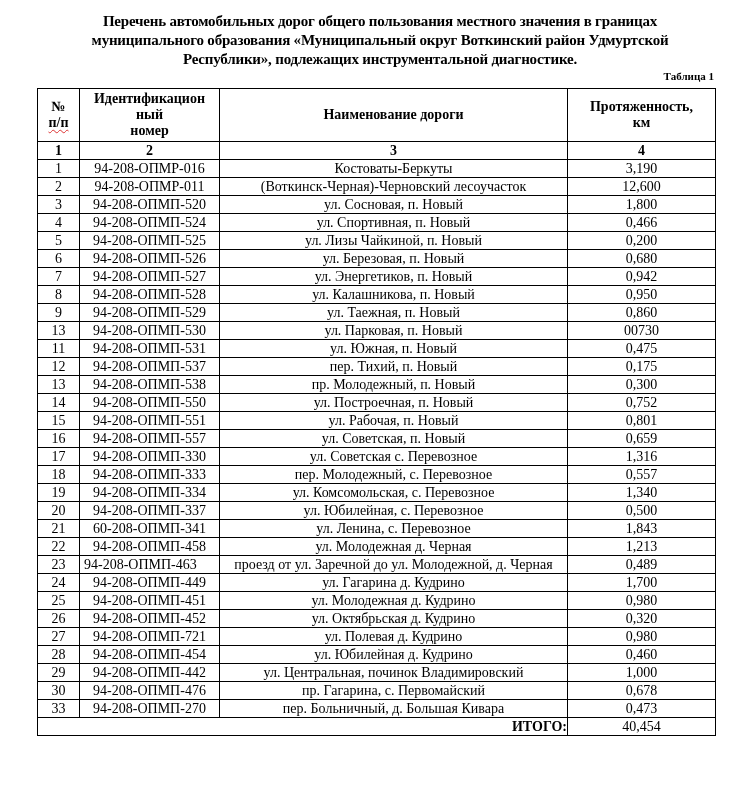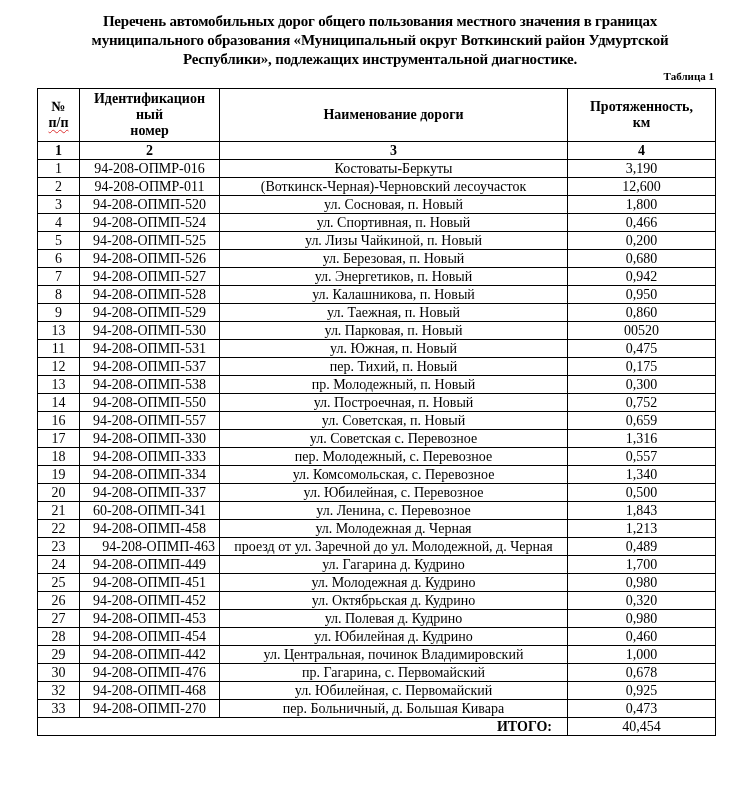--- a/index.html
+++ b/index.html
@@ -9,22 +9,22 @@
            font-weight: bold; font-size: 15px; line-height: 19px; letter-spacing: -0.2px; }
   .table-label { position: absolute; right: 24px; top: 70px; font-weight: bold; font-size: 11px; }
   table { position: absolute; left: 37px; top: 88px; width: 678px; border-collapse: collapse;
           font-size: 14px; table-layout: fixed; }
   td, th { border: 1.5px solid #000; padding: 0 4px; line-height: 17px; height: 17px; }
   th { font-weight: bold; font-size: 14px; vertical-align: middle; text-align: center; }
   th.h { height: 52px; line-height: 16px; }
   .colnum th { height: 17px; }
   td.c { text-align: center; }
   td.l { text-align: center; }
-  td.id { vertical-align: bottom; text-align: right; }
-  .total-label { text-align: right; font-weight: bold; padding-right: 15px; }
+  td.id { vertical-align: bottom; text-align: left; }
+  .total-label { text-align: right; font-weight: bold; padding-right: 0; }
   .spell { text-decoration: underline wavy #d33; text-decoration-thickness: 1px; text-underline-offset: 2px; }
 </style>
 </head>
 <body>
 
 <div class="title">
   <div>Перечень автомобильных дорог общего пользования местного значения в границах</div>
   <div>муниципального образования «Муниципальный округ Воткинский район Удмуртской</div>
   <div>Республики», подлежащих инструментальной диагностике.</div>
 </div>
@@ -103,21 +103,21 @@
       <tr>
         <td class="c">9</td>
         <td class="c">94-208-ОПМП-529</td>
         <td class="l">ул. Таежная, п. Новый</td>
         <td class="c">0,860</td>
       </tr>
       <tr>
         <td class="c">13</td>
         <td class="c">94-208-ОПМП-530</td>
         <td class="l">ул. Парковая, п. Новый</td>
-        <td class="c">00520</td>
+        <td class="c">00730</td>
       </tr>
       <tr>
         <td class="c">11</td>
         <td class="c">94-208-ОПМП-531</td>
         <td class="l">ул. Южная, п. Новый</td>
         <td class="c">0,475</td>
       </tr>
       <tr>
         <td class="c">12</td>
         <td class="c">94-208-ОПМП-537</td>
@@ -130,20 +130,26 @@
         <td class="l">пр. Молодежный, п. Новый</td>
         <td class="c">0,300</td>
       </tr>
       <tr>
         <td class="c">14</td>
         <td class="c">94-208-ОПМП-550</td>
         <td class="l">ул. Построечная, п. Новый</td>
         <td class="c">0,752</td>
       </tr>
       <tr>
+        <td class="c">15</td>
+        <td class="c">94-208-ОПМП-551</td>
+        <td class="l">ул. Рабочая, п. Новый</td>
+        <td class="c">0,801</td>
+      </tr>
+      <tr>
         <td class="c">16</td>
         <td class="c">94-208-ОПМП-557</td>
         <td class="l">ул. Советская, п. Новый</td>
         <td class="c">0,659</td>
       </tr>
       <tr>
         <td class="c">17</td>
         <td class="c">94-208-ОПМП-330</td>
         <td class="l">ул. Советская с. Перевозное</td>
         <td class="c">1,316</td>
@@ -197,47 +203,41 @@
         <td class="c">0,980</td>
       </tr>
       <tr>
         <td class="c">26</td>
         <td class="c">94-208-ОПМП-452</td>
         <td class="l">ул. Октябрьская д. Кудрино</td>
         <td class="c">0,320</td>
       </tr>
       <tr>
         <td class="c">27</td>
-        <td class="c">94-208-ОПМП-453</td>
+        <td class="c">94-208-ОПМП-721</td>
         <td class="l">ул. Полевая д. Кудрино</td>
         <td class="c">0,980</td>
       </tr>
       <tr>
         <td class="c">28</td>
         <td class="c">94-208-ОПМП-454</td>
         <td class="l">ул. Юбилейная д. Кудрино</td>
         <td class="c">0,460</td>
       </tr>
       <tr>
         <td class="c">29</td>
         <td class="c">94-208-ОПМП-442</td>
         <td class="l">ул. Центральная, починок Владимировский</td>
         <td class="c">1,000</td>
       </tr>
       <tr>
         <td class="c">30</td>
         <td class="c">94-208-ОПМП-476</td>
         <td class="l">пр. Гагарина, с. Первомайский</td>
         <td class="c">0,678</td>
-      </tr>
-      <tr>
-        <td class="c">32</td>
-        <td class="c">94-208-ОПМП-468</td>
-        <td class="l">ул. Юбилейная, с. Первомайский</td>
-        <td class="c">0,925</td>
       </tr>
       <tr>
         <td class="c">33</td>
         <td class="c">94-208-ОПМП-270</td>
         <td class="l">пер. Больничный, д. Большая Кивара</td>
         <td class="c">0,473</td>
       </tr>
     </tbody>
   <tfoot>
     <tr>

